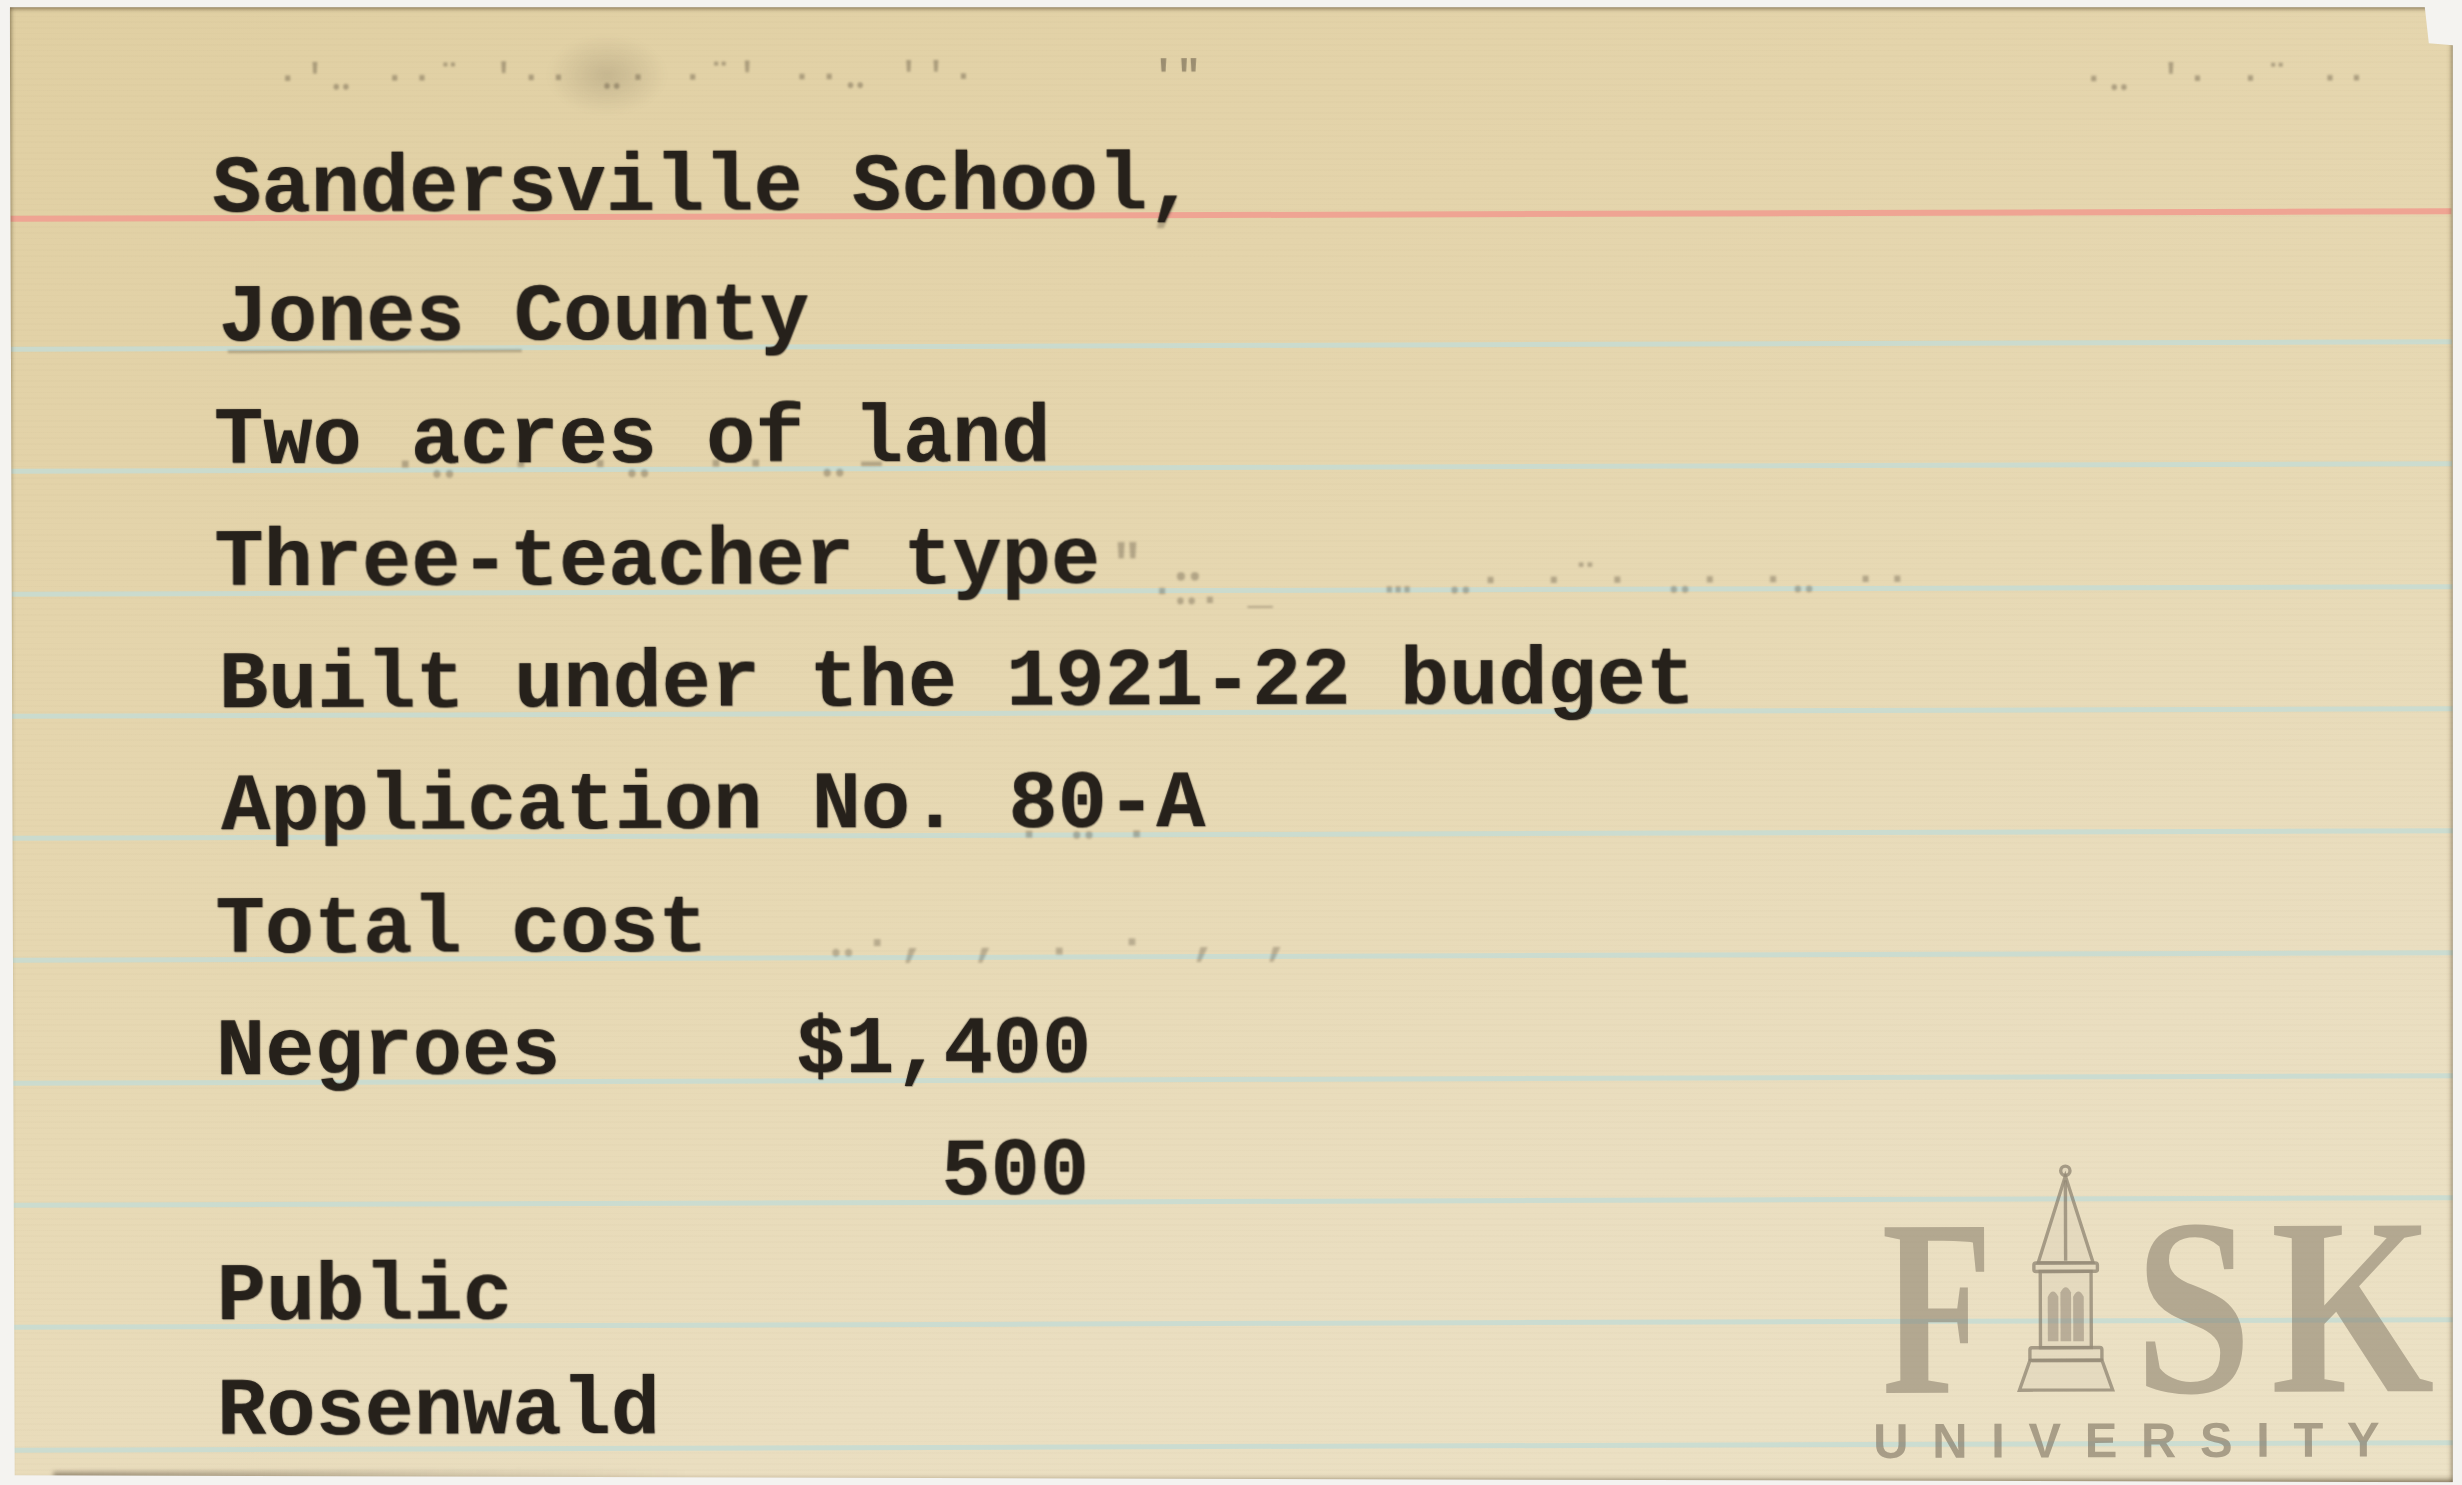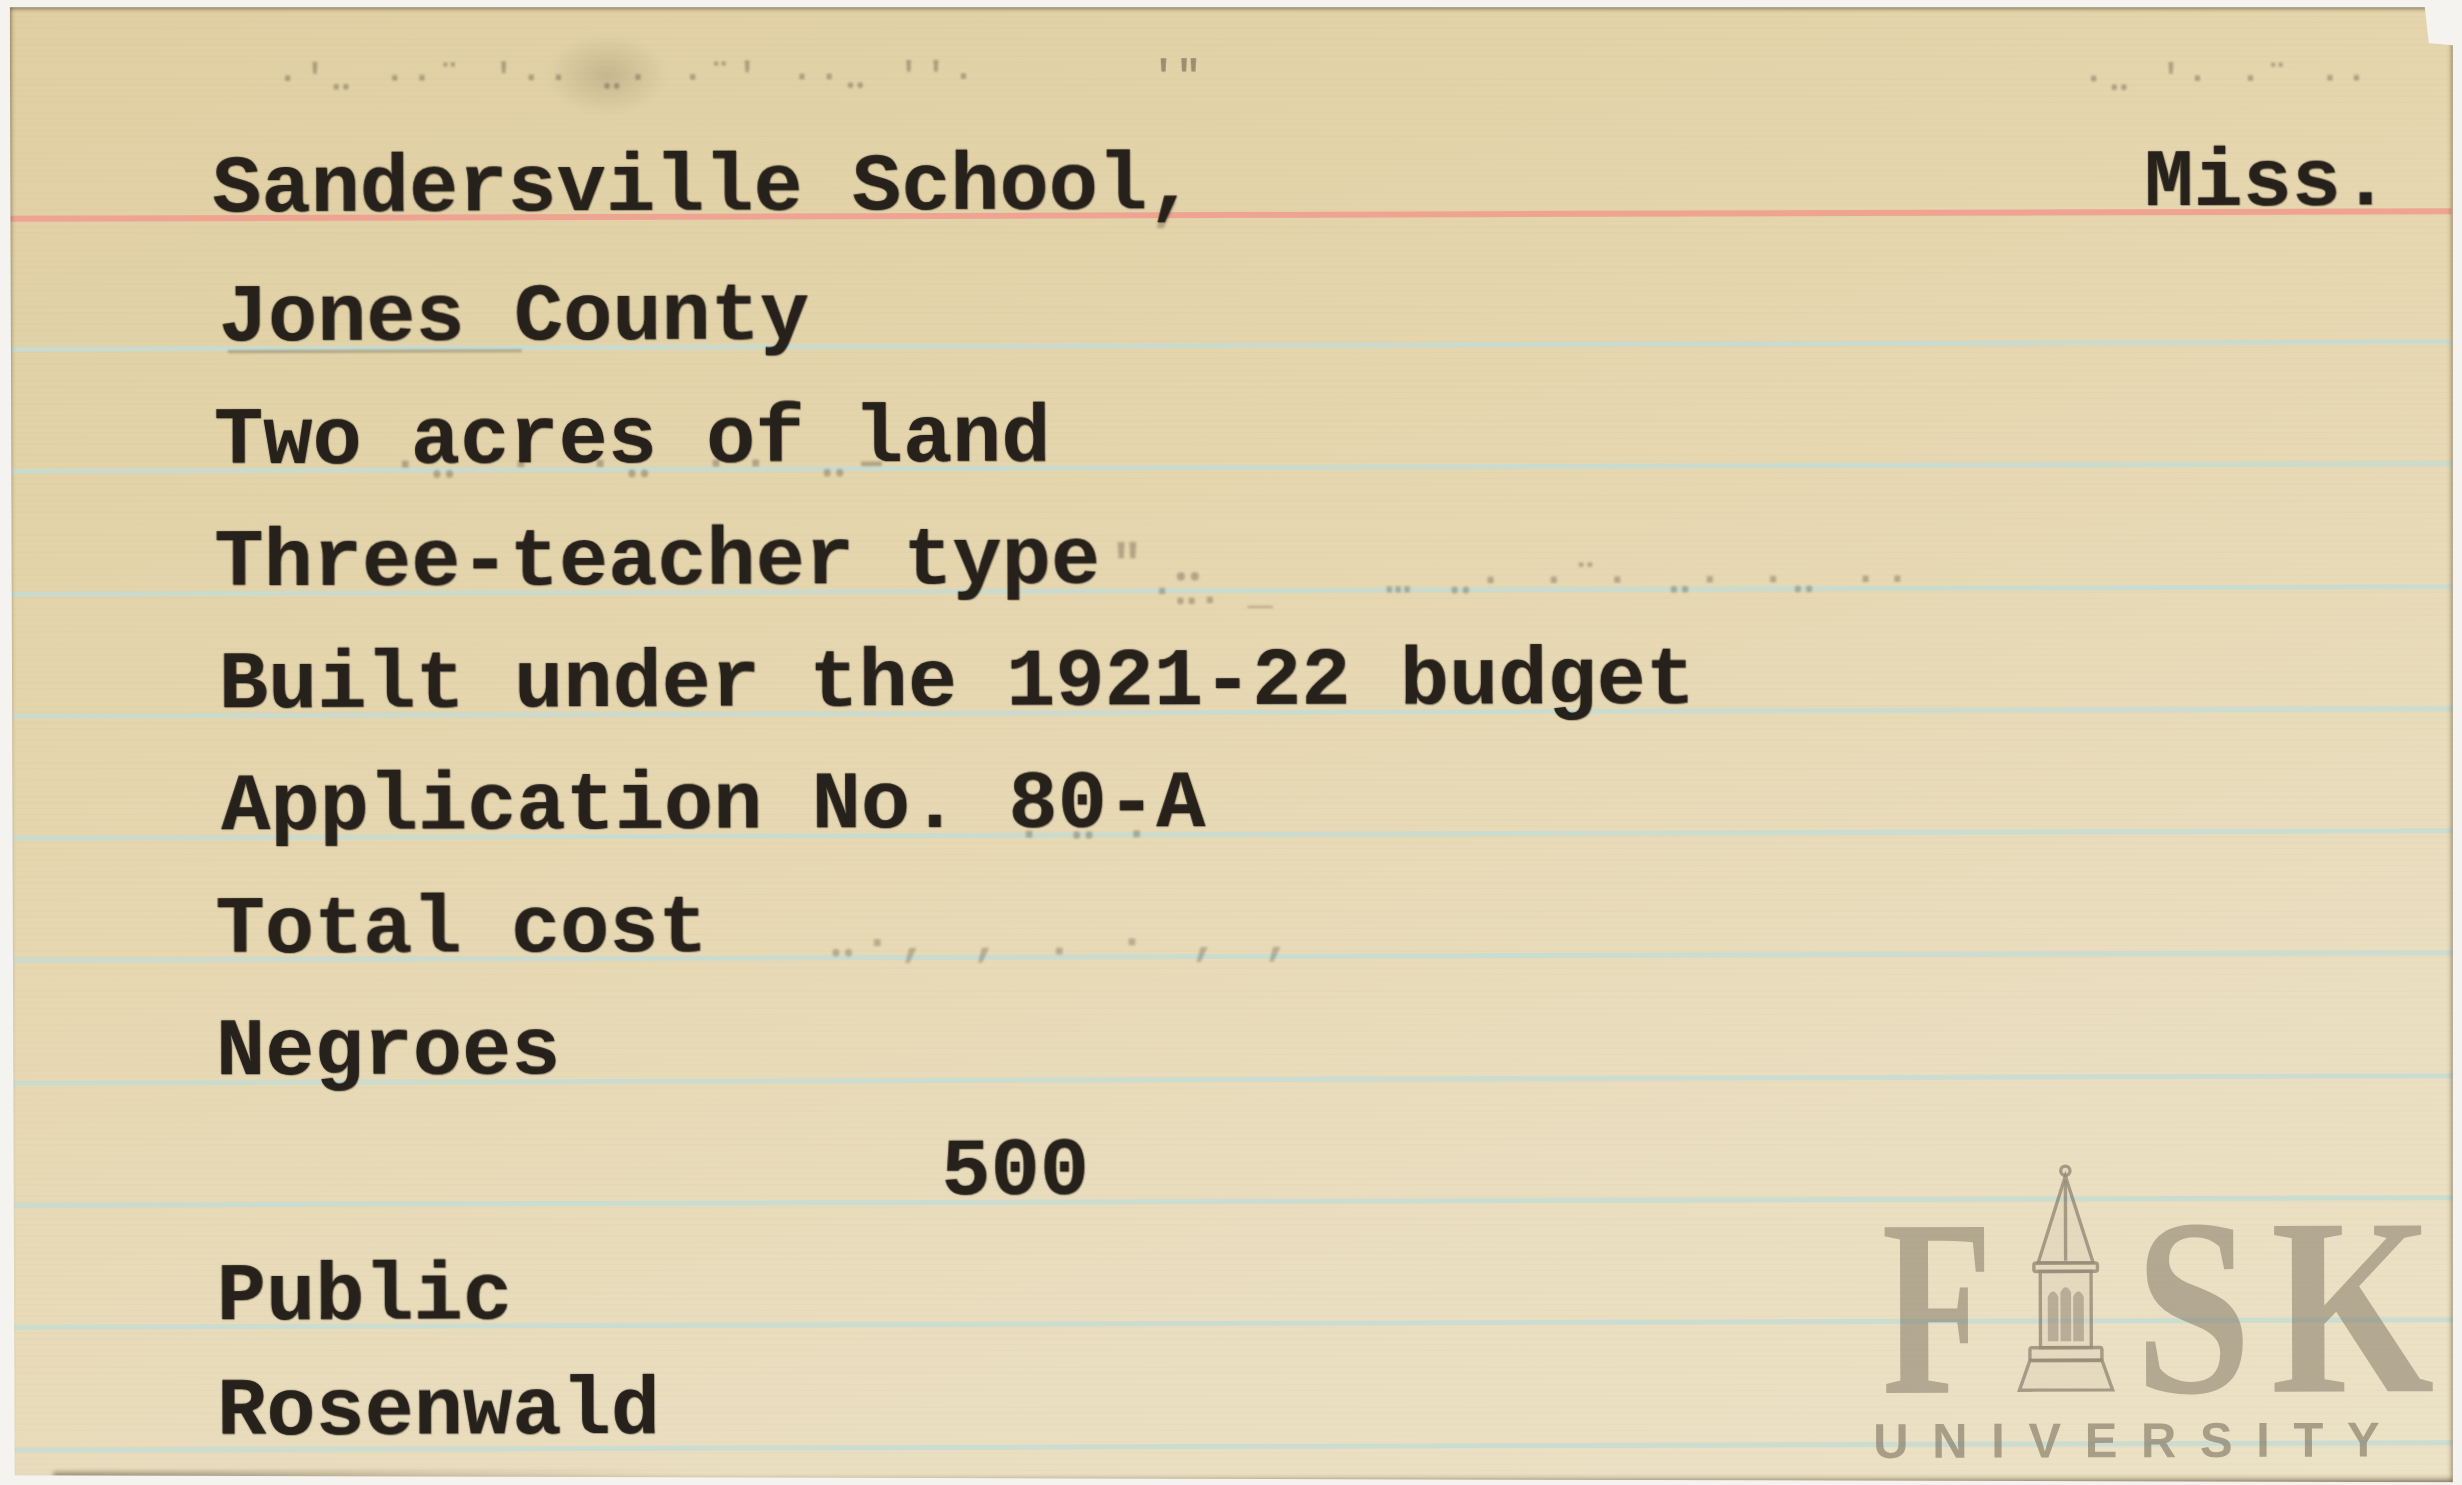--- a/index.html
+++ b/index.html
@@ -136,27 +136,27 @@
     <span class="ghost" id="g-type-q">" ‥</span>
     <span class="ghost" id="g-type-u">·‥. _</span>
     <span class="ghost" id="g-type-d">… ‥· ·¨· ‥· ·‥ ··</span>
     <span class="ghost" id="g-app">. ‥ .</span>
     <span class="ghost" id="g-cost">‥·, , . · , ,</span>
     <div class="smudge" id="g-jones-underline"></div>
     <div class="smudge" id="g-stain"></div>
     <div class="smudge" id="g-grime"></div>
 
     <div class="tw" id="f-school">Sandersville School,</div>
-    <div class="tw" id="f-state">Miss.</div>
     <div class="tw" id="f-county">Jones County</div>
     <div class="tw" id="f-land">Two acres of land</div>
     <div class="tw" id="f-type">Three-teacher type</div>
     <div class="tw" id="f-budget">Built under the 1921-22 budget</div>
     <div class="tw" id="f-app">Application No. 80-A</div>
     <div class="tw" id="f-total">Total cost</div>
     <div class="tw" id="f-negroes">Negroes</div>
+    <div class="tw" id="v-negroes">$1,400</div>
     <div class="tw" id="v-whites">500</div>
     <div class="tw" id="f-public">Public</div>
     <div class="tw" id="f-rosenwald">Rosenwald</div>
 
   </div>
 </div>
 
 
 </body></html>

